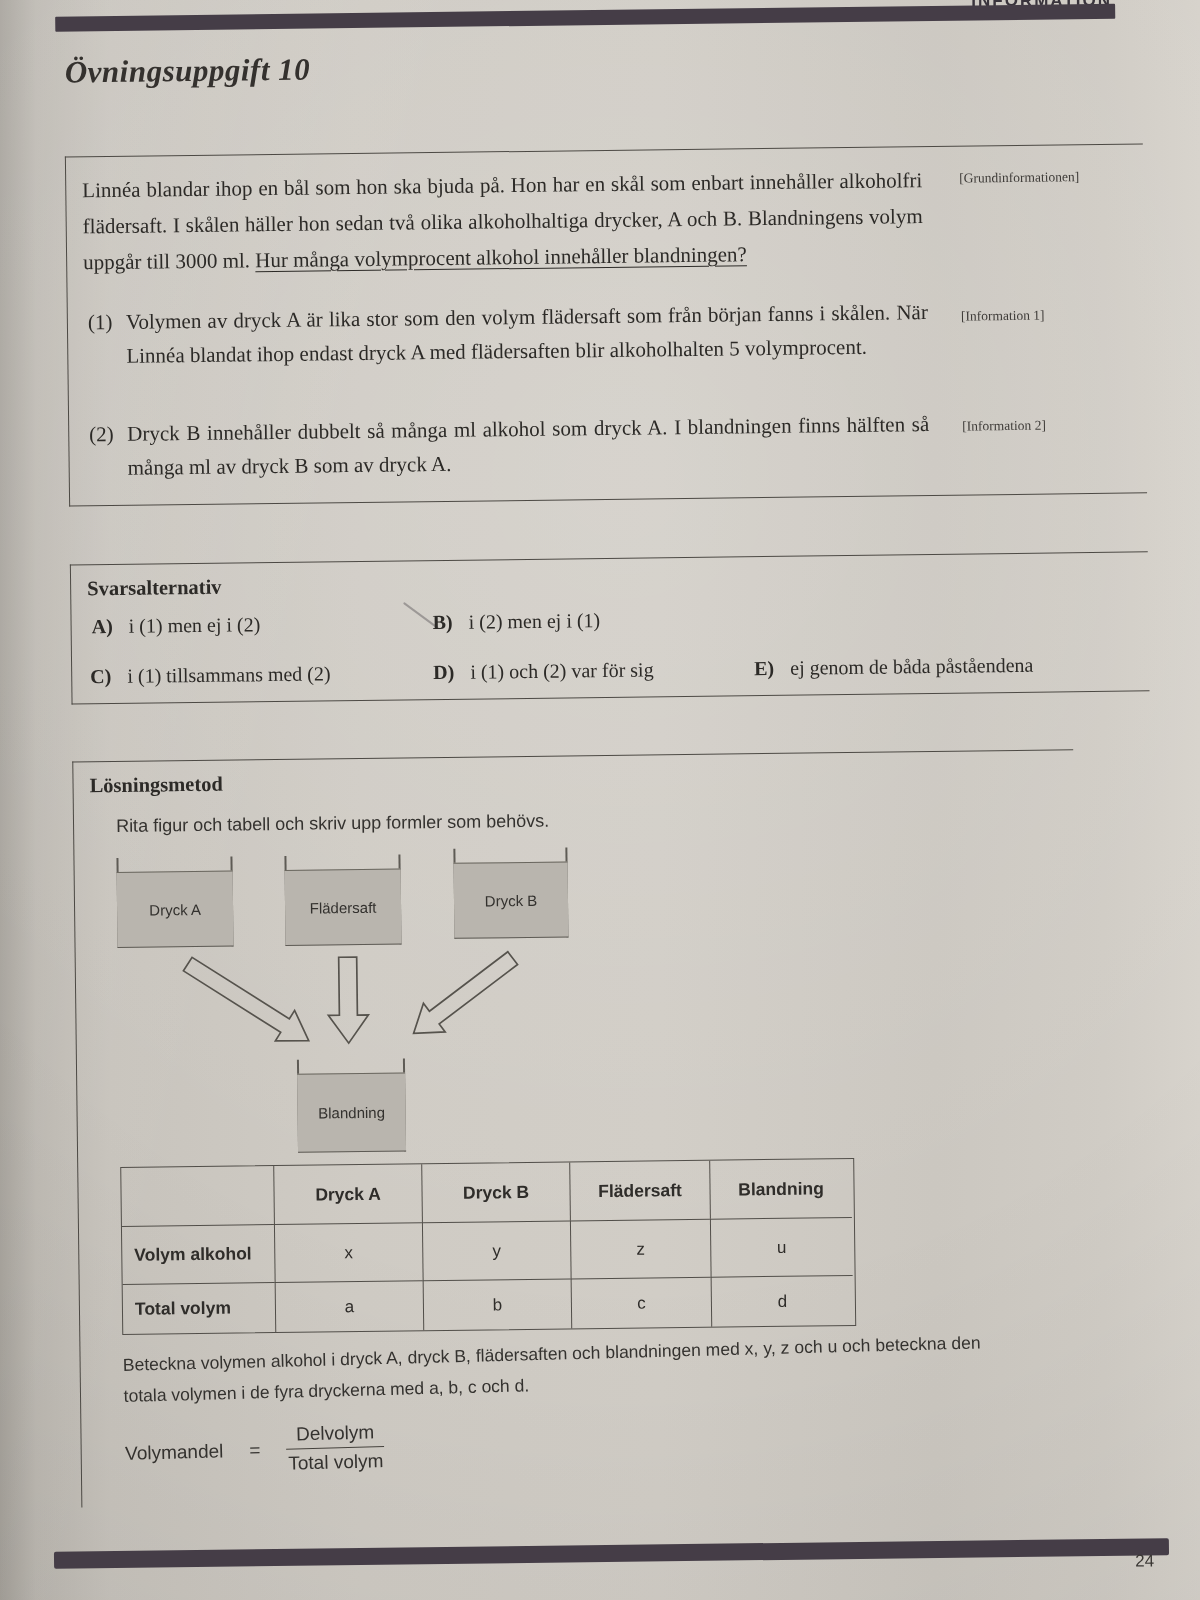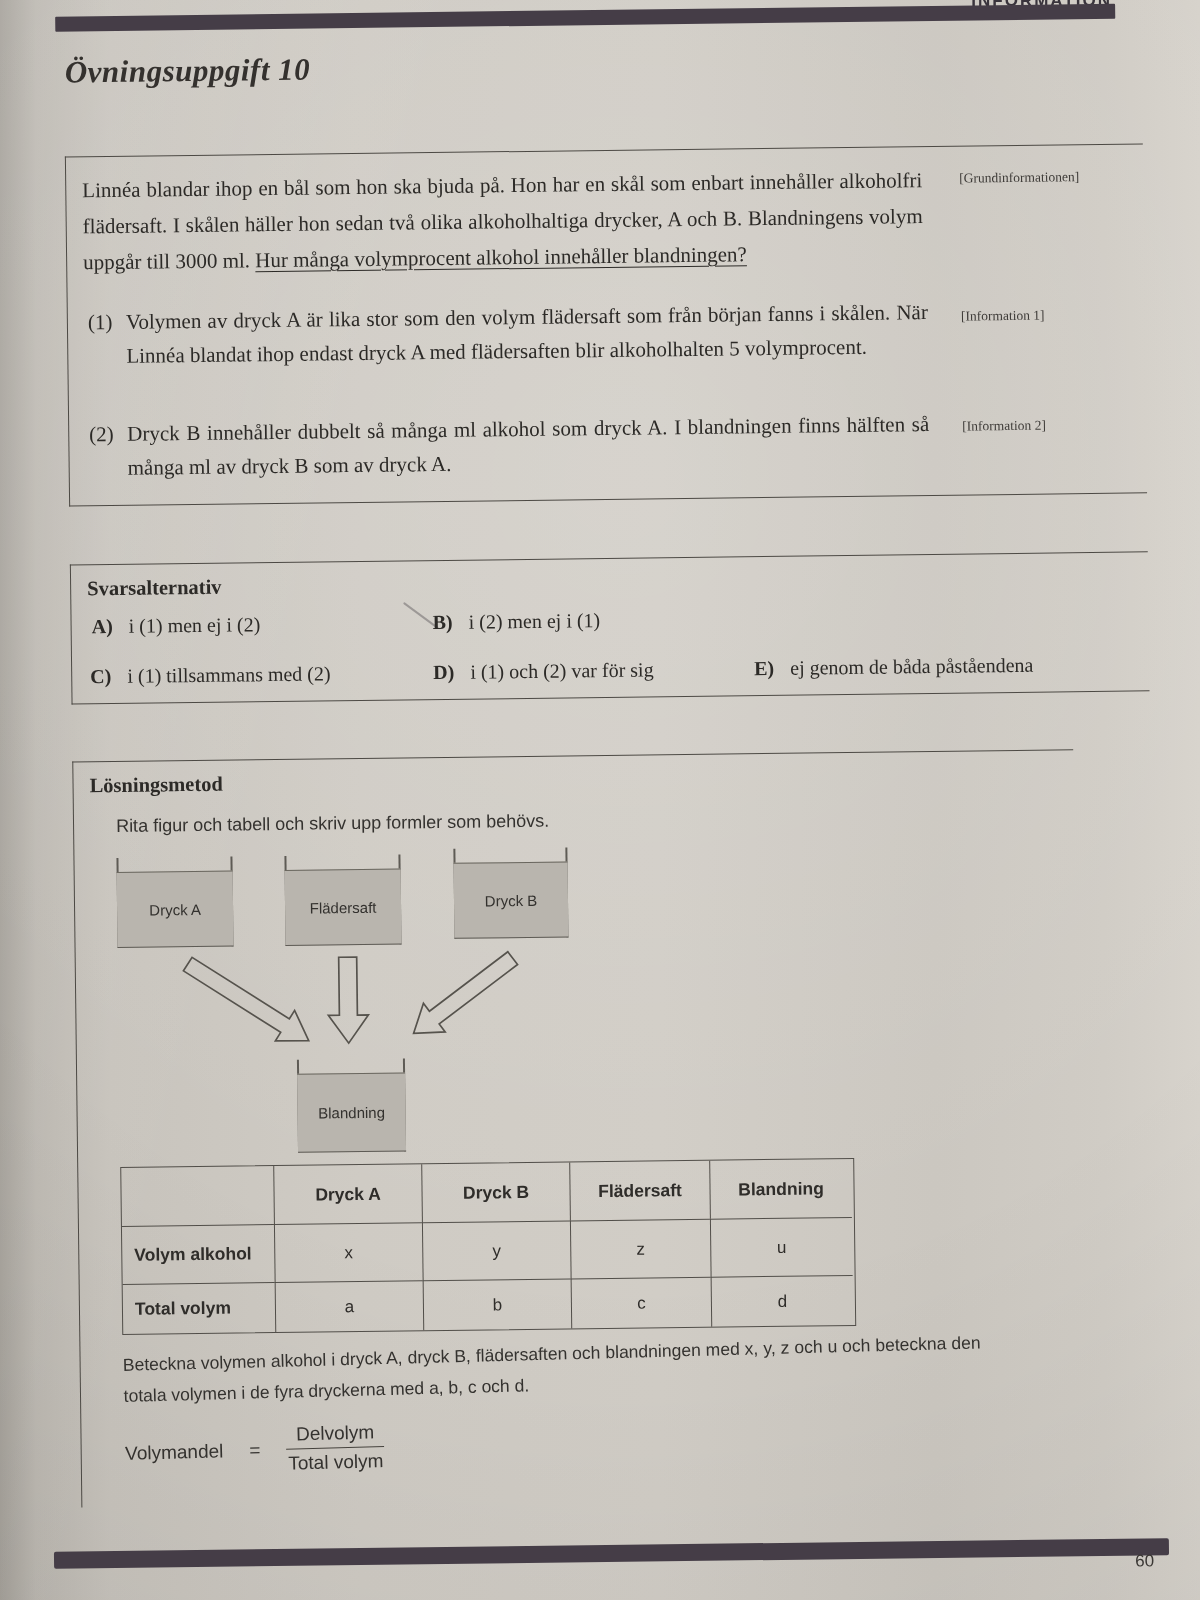--- a/index.html
+++ b/index.html
@@ -201,16 +201,16 @@
           <span class="eq">=</span>
           <span class="frac">
             <span class="num">Delvolym</span>
             <span class="den">Total volym</span>
           </span>
         </div>
       </div>
     </div>
 
     <div class="bottom-bar"></div>
-    <div class="page-num">60</div>
+    <div class="page-num">24</div>
 
   </div>
 </div>
 
 </body></html>

